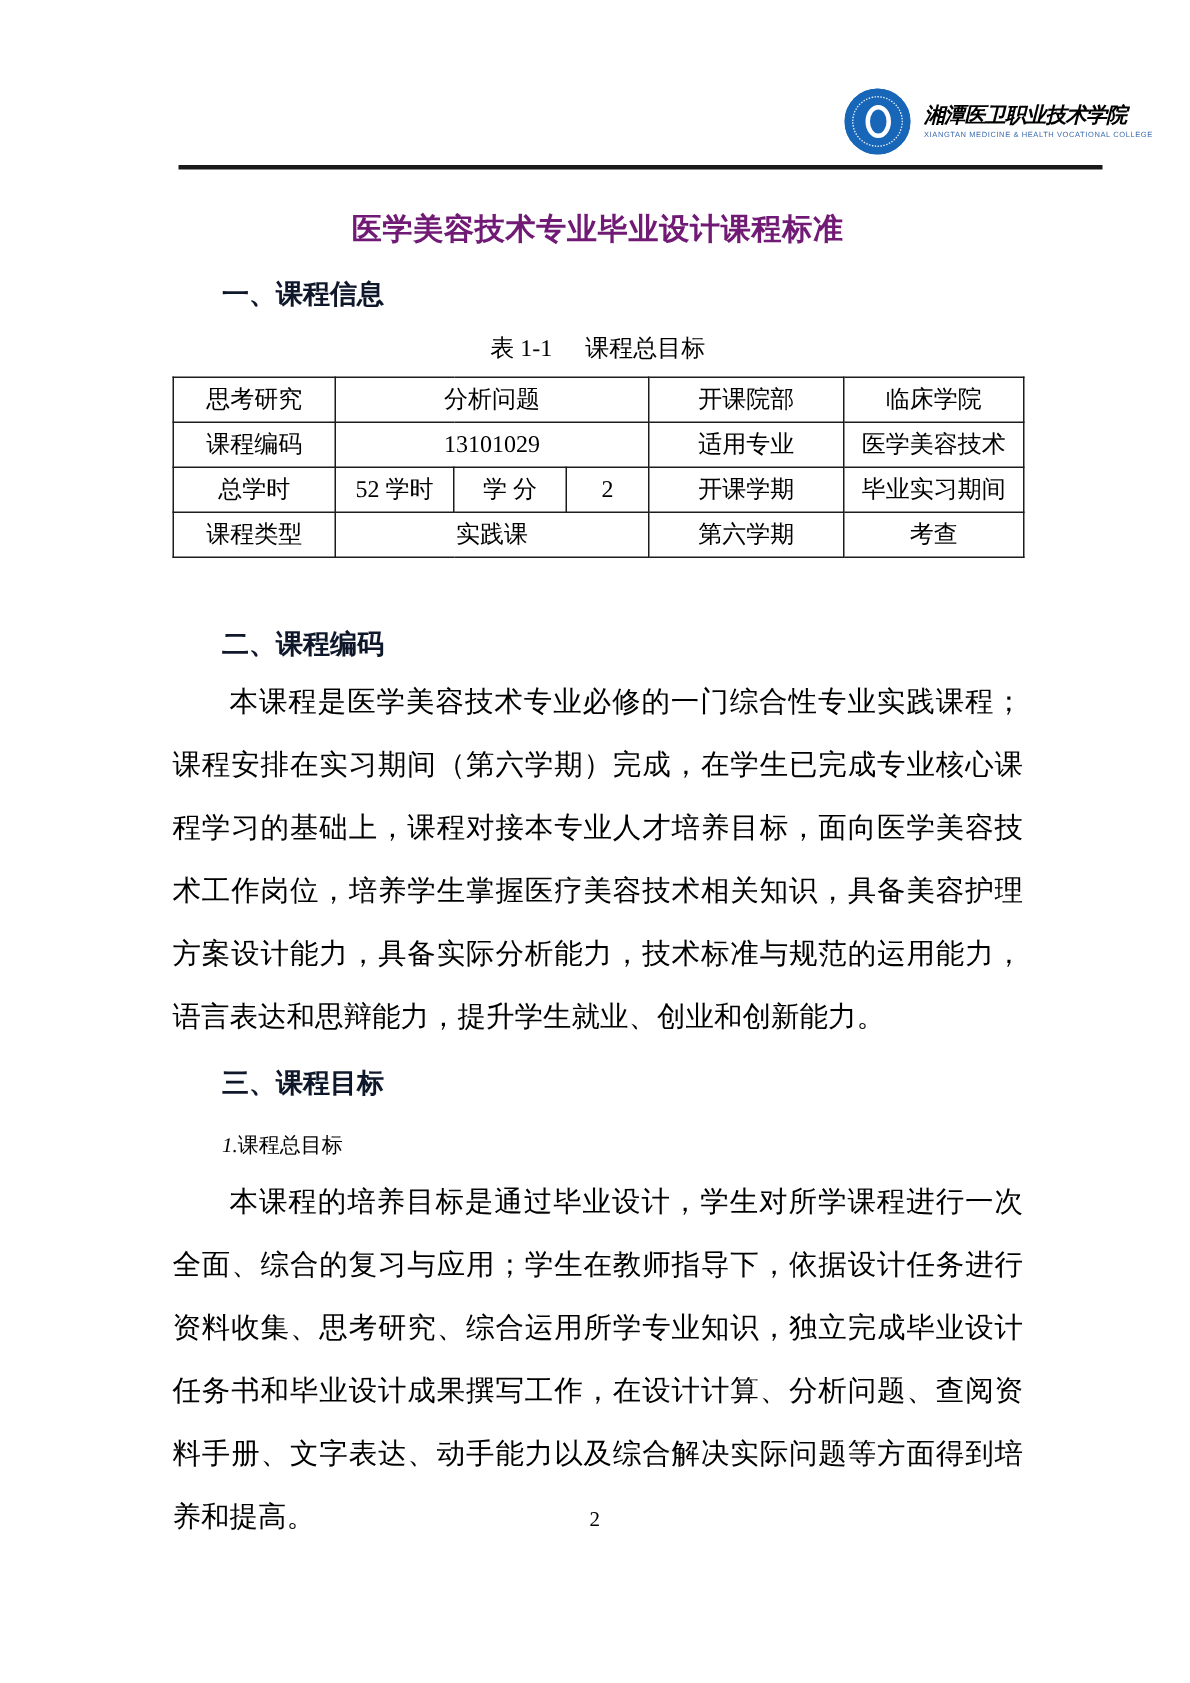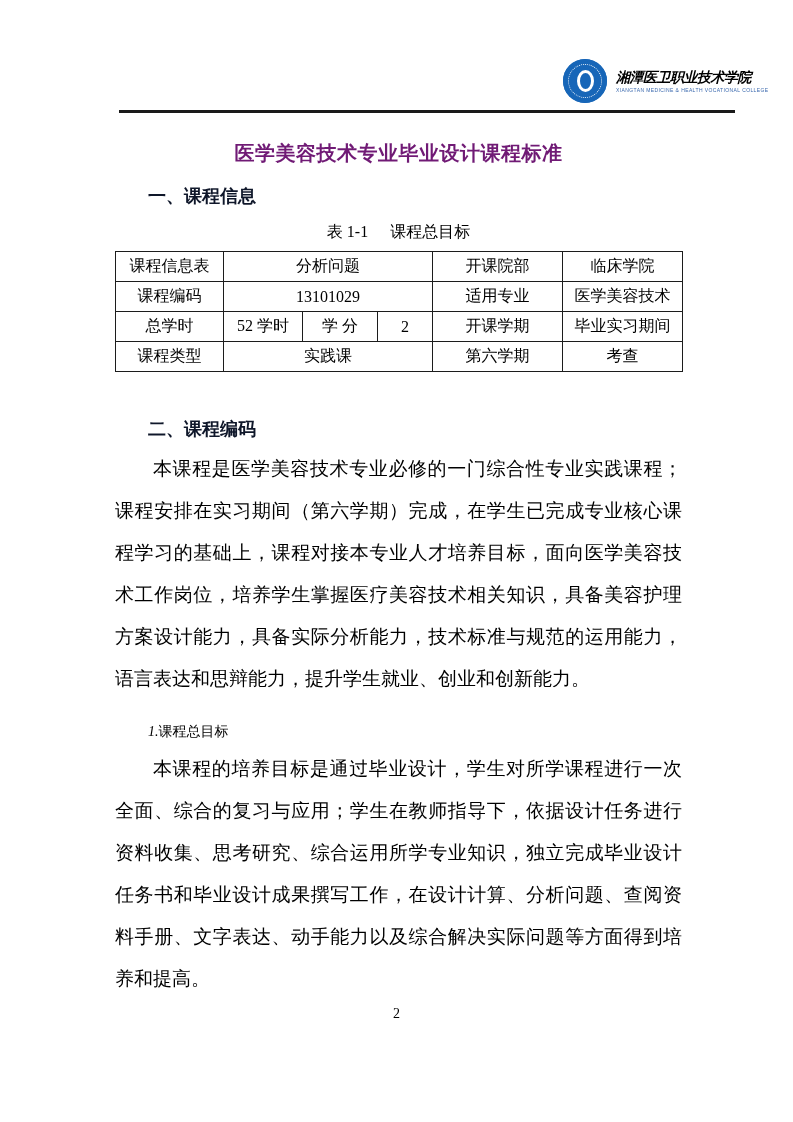--- a/index.html
+++ b/index.html
@@ -88,21 +88,21 @@
       <colgroup>
         <col style="width:108px">
           <col style="width:79px">
           <col style="width:75px">
         <col style="width:55px">
           <col style="width:130px">
           <col style="width:120px">
       </colgroup>
       <tbody>
         <tr>
-          <td>课程信息表</td>
+          <td>思考研究</td>
           <td colspan="3">分析问题</td>
           <td>开课院部</td>
           <td>临床学院</td>
         </tr>
         <tr>
           <td>课程编码</td>
           <td colspan="3">13101029</td>
           <td>适用专业</td>
           <td>医学美容技术</td>
         </tr>
@@ -119,20 +119,21 @@
           <td colspan="3">实践课</td>
           <td>第六学期</td>
           <td>考查</td>
         </tr>
       </tbody>
     </table>
 
     <div class="sec-heading s2">二、课程编码</div>
     <p class="para p1">本课程是医学美容技术专业必修的一门综合性专业实践课程；课程安排在实习期间（第六学期）完成，在学生已完成专业核心课程学习的基础上，课程对接本专业人才培养目标，面向医学美容技术工作岗位，培养学生掌握医疗美容技术相关知识，具备美容护理方案设计能力，具备实际分析能力，技术标准与规范的运用能力，语言表达和思辩能力，提升学生就业、创业和创新能力。</p>
 
+    <div class="sec-heading s3">三、课程目标</div>
     <div class="sub-heading">
       <span class="sub-num">1.</span><span>课程总目标</span>
     </div>
     <p class="para p2">本课程的培养目标是通过毕业设计，学生对所学课程进行一次全面、综合的复习与应用；学生在教师指导下，依据设计任务进行资料收集、思考研究、综合运用所学专业知识，独立完成毕业设计任务书和毕业设计成果撰写工作，在设计计算、分析问题、查阅资料手册、文字表达、动手能力以及综合解决实际问题等方面得到培养和提高。</p>
 
   </div>
 
   <div class="page-number">2</div>
 
 </div>

